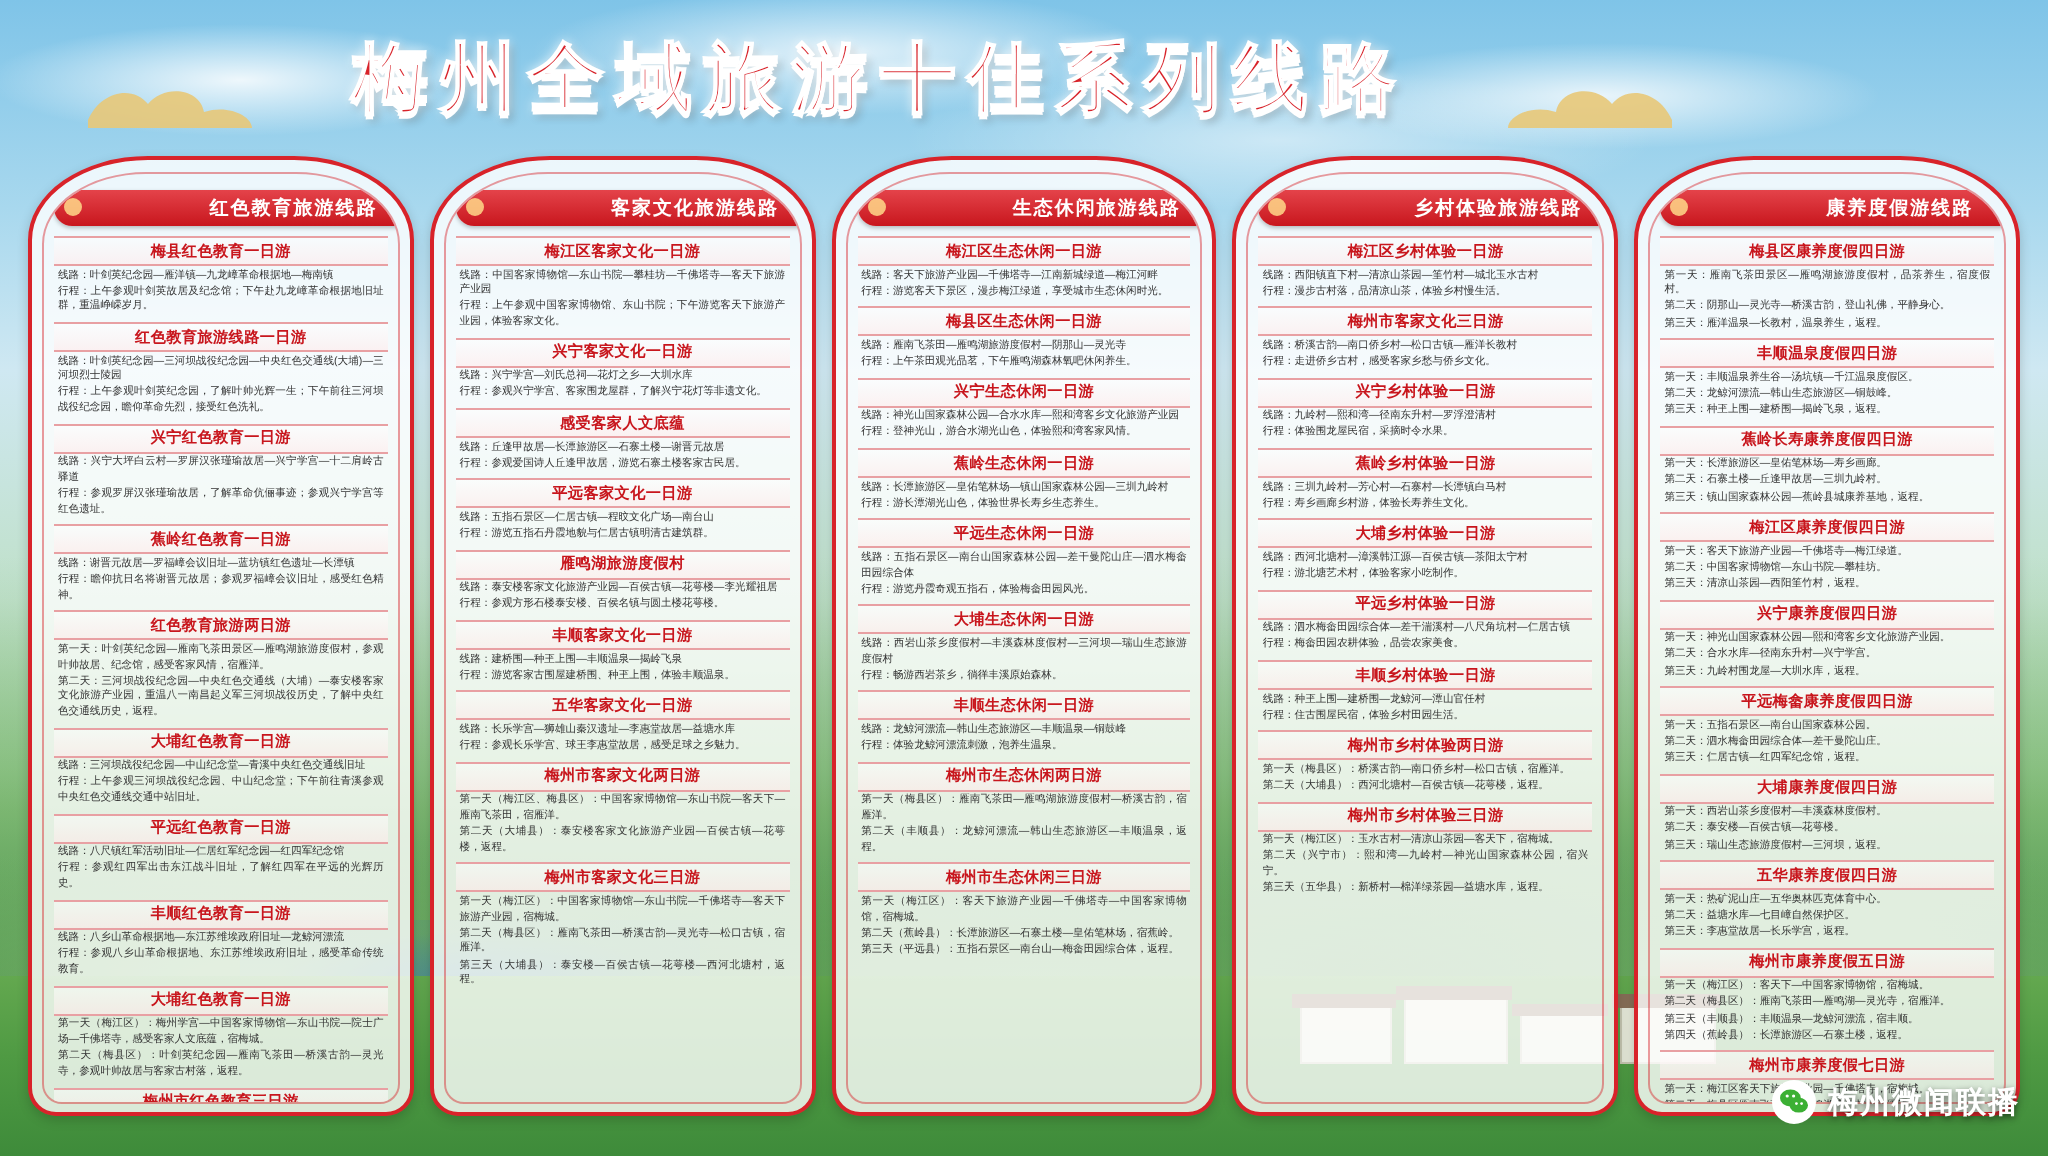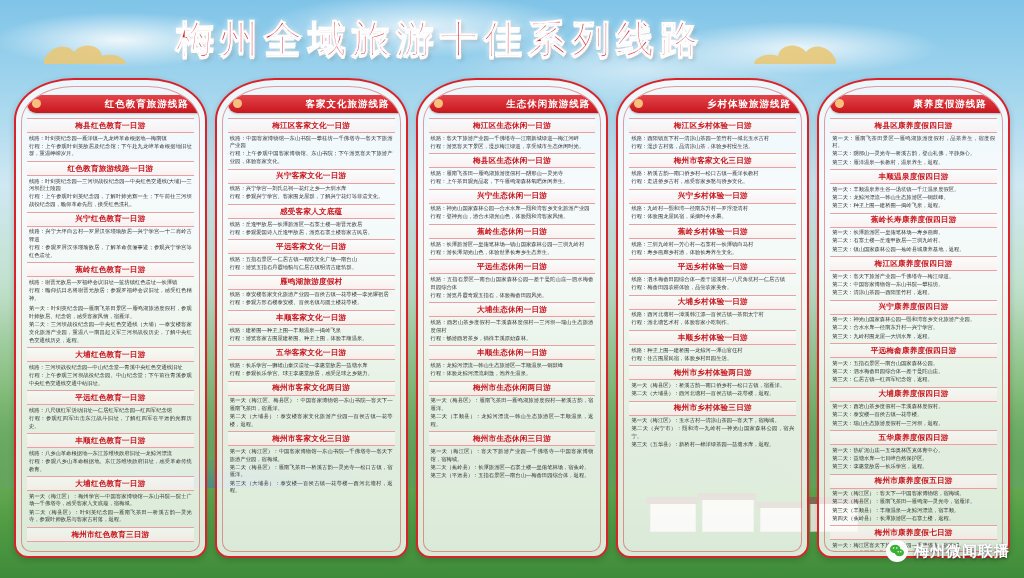--- a/index.html
+++ b/index.html
@@ -150,20 +150,21 @@
           </div>
         </div>
         <div class="route">
           <div class="route-title">蕉岭红色教育一日游</div>
           <div class="route-body">
             <p class="route-line">线路：谢晋元故居—罗福嶂会议旧址—蓝坊镇红色遗址—长潭镇</p>
             <p class="route-line">行程：瞻仰抗日名将谢晋元故居；参观罗福嶂会议旧址，感受红色精神。</p>
           </div>
         </div>
         <div class="route">
+          <div class="route-title">红色教育旅游两日游</div>
           <div class="route-body">
             <p class="route-line">第一天：叶剑英纪念园—雁南飞茶田景区—雁鸣湖旅游度假村，参观叶帅故居、纪念馆，感受客家风情，宿雁洋。</p>
             <p class="route-line">第二天：三河坝战役纪念园—中央红色交通线（大埔）—泰安楼客家文化旅游产业园，重温八一南昌起义军三河坝战役历史，了解中央红色交通线历史，返程。</p>
           </div>
         </div>
         <div class="route">
           <div class="route-title">大埔红色教育一日游</div>
           <div class="route-body">
             <p class="route-line">线路：三河坝战役纪念园—中山纪念堂—青溪中央红色交通线旧址</p>
             <p class="route-line">行程：上午参观三河坝战役纪念园、中山纪念堂；下午前往青溪参观中央红色交通线交通中站旧址。</p>
@@ -358,31 +359,31 @@
           </div>
         </div>
         <div class="route">
           <div class="route-title">蕉岭乡村体验一日游</div>
           <div class="route-body">
             <p class="route-line">线路：三圳九岭村—芳心村—石寨村—长潭镇白马村</p>
             <p class="route-line">行程：寿乡画廊乡村游，体验长寿养生文化。</p>
           </div>
         </div>
         <div class="route">
+          <div class="route-title">大埔乡村体验一日游</div>
+          <div class="route-body">
+            <p class="route-line">线路：西河北塘村—漳溪韩江源—百侯古镇—茶阳太宁村</p>
+            <p class="route-line">行程：游北塘艺术村，体验客家小吃制作。</p>
+          </div>
+        </div>
+        <div class="route">
           <div class="route-title">平远乡村体验一日游</div>
           <div class="route-body">
             <p class="route-line">线路：泗水梅畲田园综合体—差干湍溪村—八尺角坑村—仁居古镇</p>
             <p class="route-line">行程：梅畲田园农耕体验，品尝农家美食。</p>
-          </div>
-        </div>
-        <div class="route">
-          <div class="route-title">大埔乡村体验一日游</div>
-          <div class="route-body">
-            <p class="route-line">线路：西河北塘村—漳溪韩江源—百侯古镇—茶阳太宁村</p>
-            <p class="route-line">行程：游北塘艺术村，体验客家小吃制作。</p>
           </div>
         </div>
         <div class="route">
           <div class="route-title">丰顺乡村体验一日游</div>
           <div class="route-body">
             <p class="route-line">线路：种玊上围—建桥围—龙鲸河—潭山官任村</p>
             <p class="route-line">行程：住古围屋民宿，体验乡村田园生活。</p>
           </div>
         </div>
         <div class="route">

